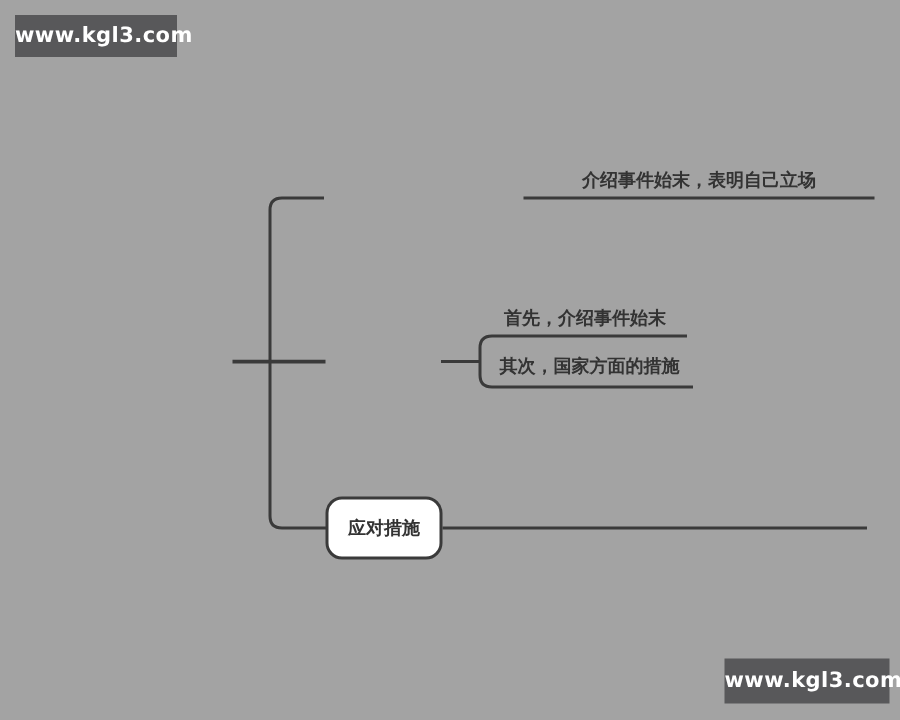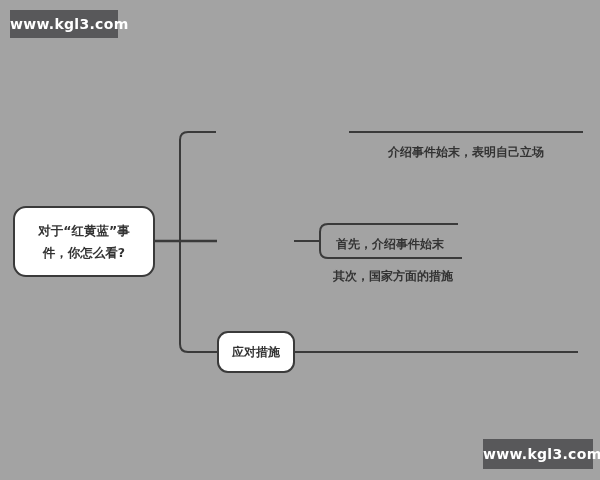--- a/index.html
+++ b/index.html
@@ -48,21 +48,20 @@
   .node-b2    { left: 217px; top: 222px; width: 77px;  height: 38px; font-size: 12px; }
   .node-b3    { left: 217px; top: 331px; width: 78px;  height: 42px; font-size: 12px; }
   .leaf {
     position: absolute;
     color: #333333;
     font-size: 12px;
     font-weight: 600;
     text-align: center;
     z-index: 2;
     white-space: pre-line;
-    margin-top: 32px;
   }
   .leaf-1  { left: 355px; top: 110px; width: 222px; line-height: 20px; }
   .leaf-2a { left: 320px; top: 202px; width: 140px; line-height: 20px; }
   .leaf-2b { left: 320px; top: 234px; width: 146px; line-height: 20px; }
   .leaf-3  { left: 332px; top: 308px; width: 248px; line-height: 19px; }
   .pre { white-space: pre-line; }
 </style>
 </head>
 <body>
 
@@ -76,24 +75,20 @@
       <path d="M294 241 H320"></path>
       <path d="M458 224 H328 Q320 224 320 232 V250 Q320 258 328 258 H462"></path>
       <path d="M295 352 H578"></path>
     </g>
   </svg>
 
   <div class="badge badge-tl">www.kgl3.com</div>
 
   <div class="badge badge-br">www.kgl3.com</div>
 
-  <div class="node node-root">
-    <span class="pre">对于“红黄蓝”事
-件，你怎么看?</span>
-  </div>
 
 
   <div class="leaf leaf-1">介绍事件始末，表明自己立场</div>
 
 
   <div class="leaf leaf-2a">首先，介绍事件始末</div>
 
   <div class="leaf leaf-2b">其次，国家方面的措施</div>
 
   <div class="node node-b3">

